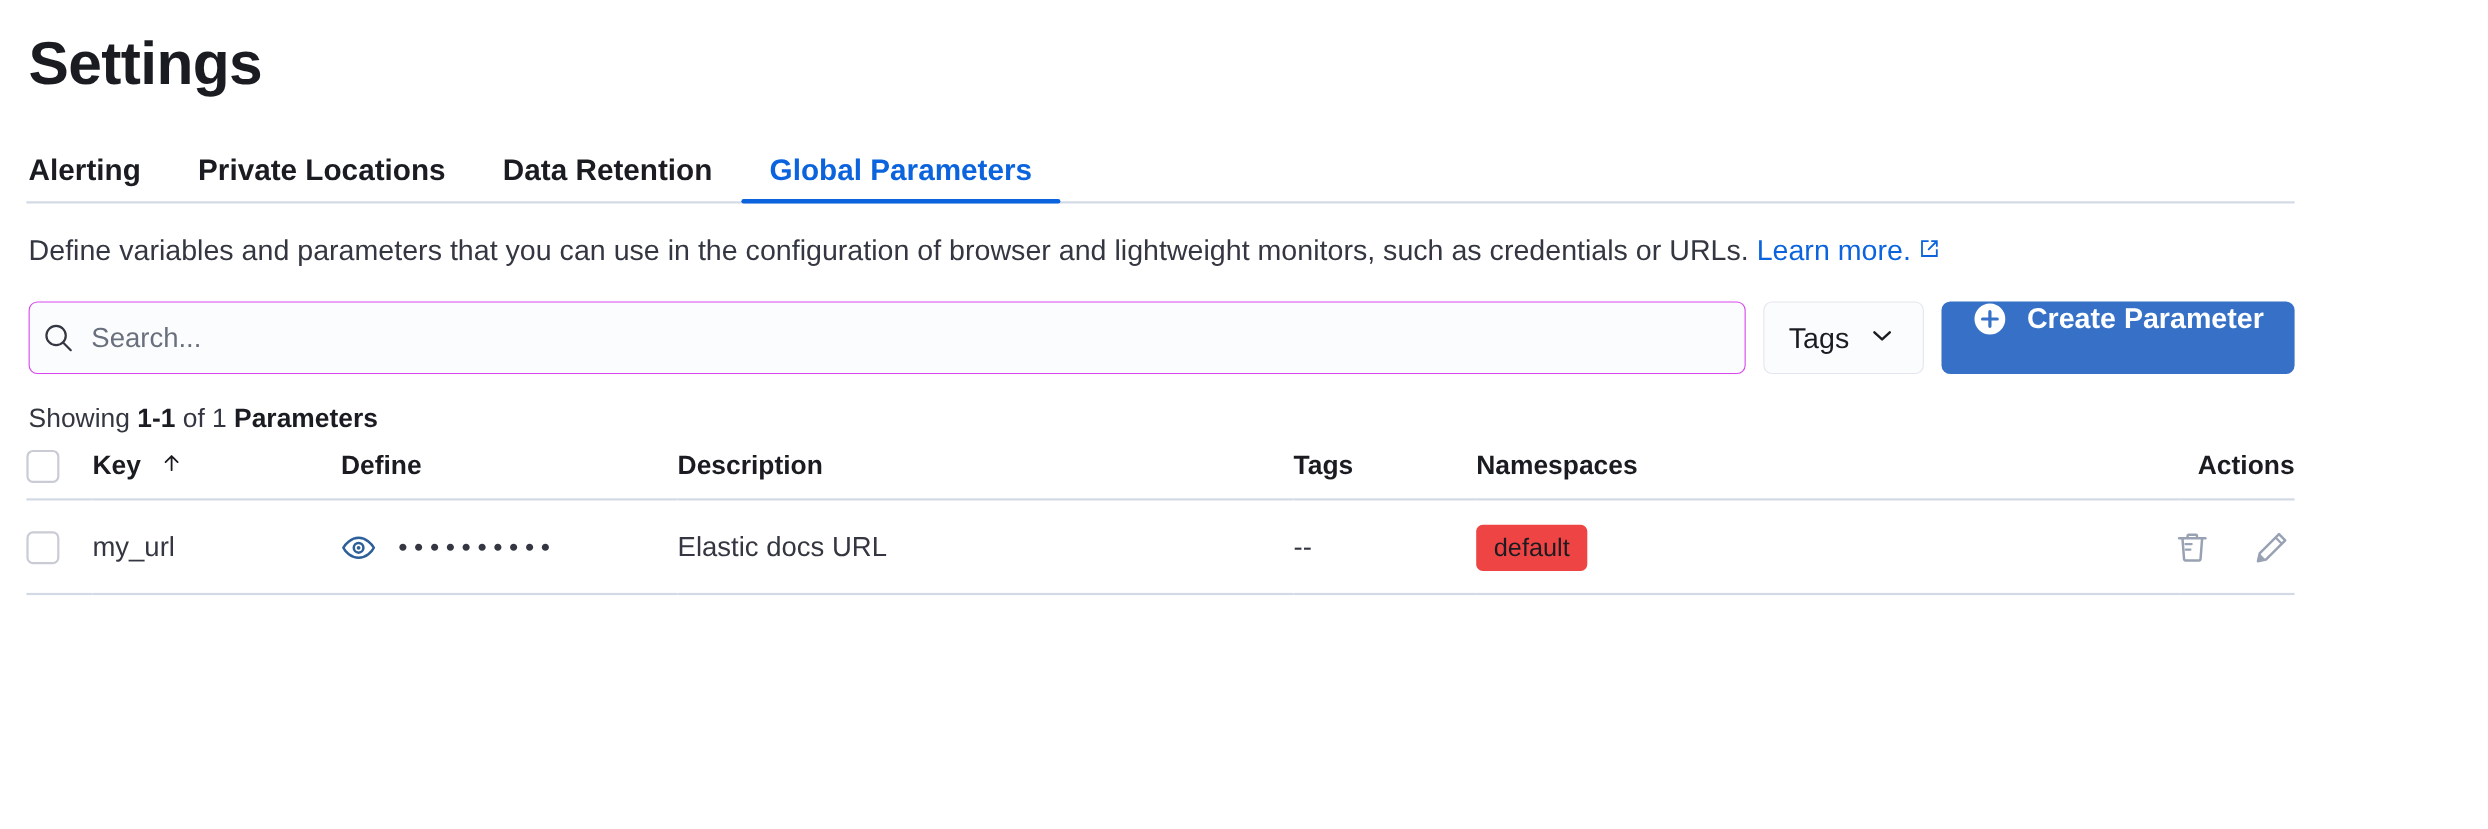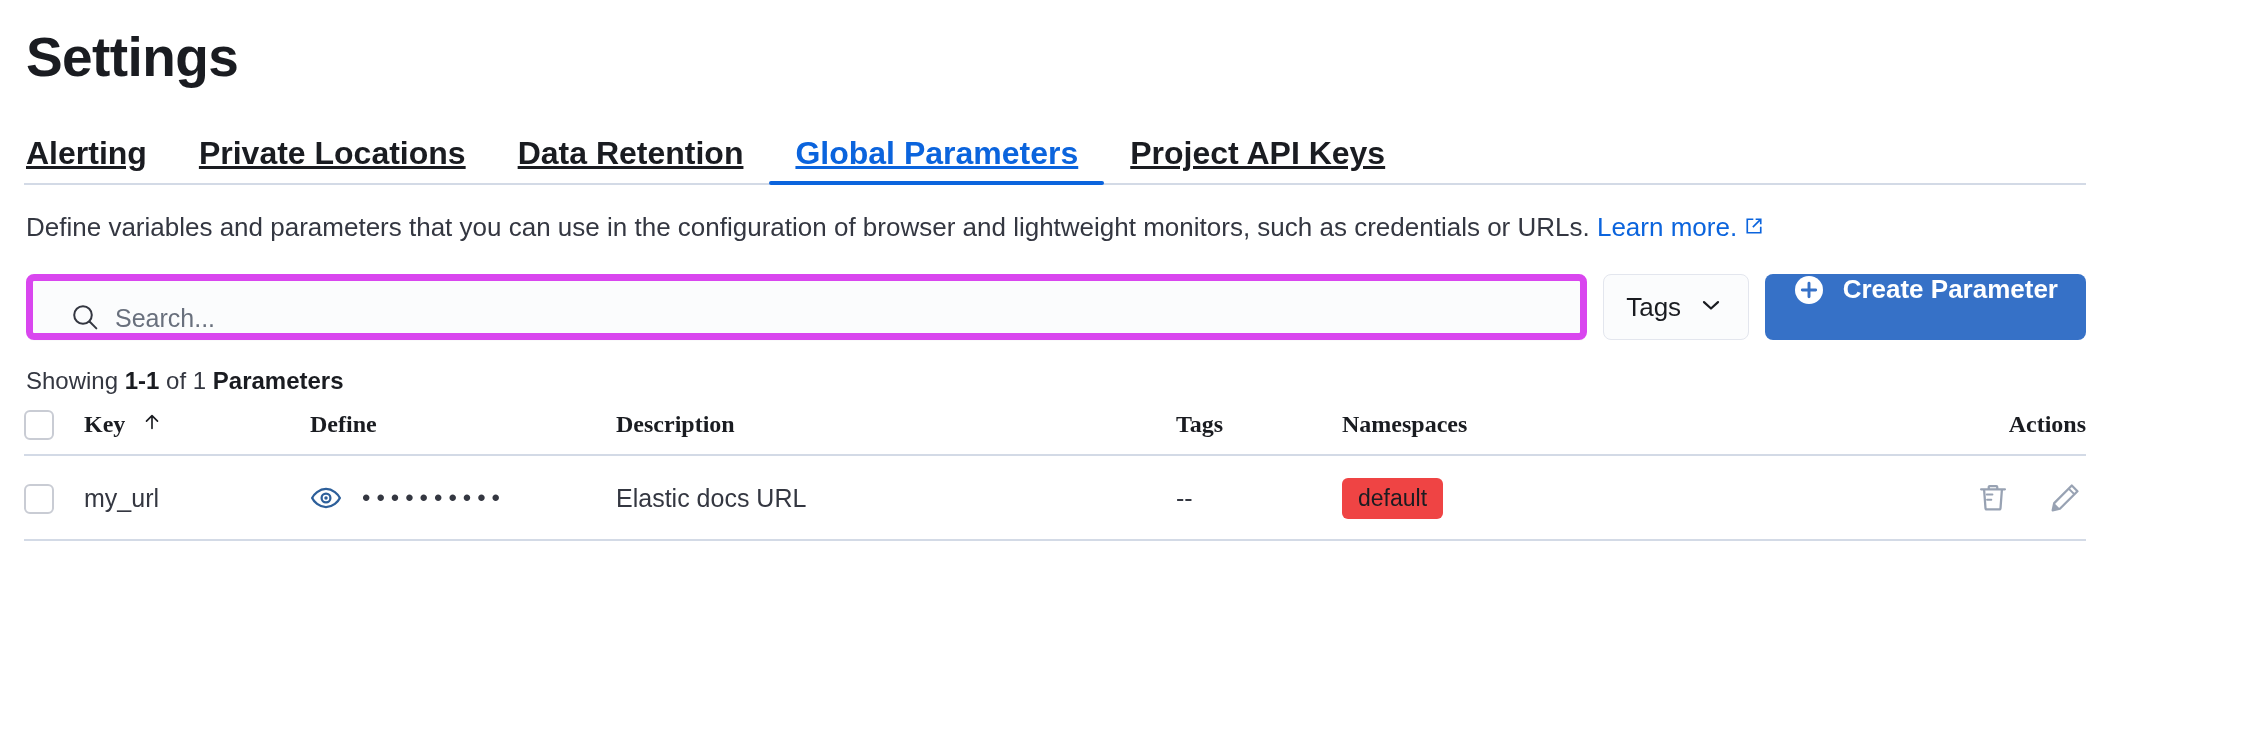--- a/index.html
+++ b/index.html
@@ -37,28 +37,27 @@
     margin-top: 42px;
     display: flex;
     align-items: flex-end;
     gap: 0px;
     border-bottom: 2px solid #d3dae6;
     height: 58px;
     padding-left: 2px;
   }
   .tab {
     position: relative;
-    font-size: 32px;
+    font-size: 27px;
     font-weight: 700;
     color: #1a1c21;
     padding: 0 26px 14px 26px;
     cursor: pointer;
     white-space: nowrap;
     line-height: 1;
-    text-decoration: underline;
   }
   .tab:first-child { padding-left: 0; }
   .tab.active { color: #0b64dd; }
   .tab.active::after {
     content: "";
     position: absolute;
     left: 0; right: 0; bottom: -2px;
     height: 4px;
     background: #0b64dd;
     border-radius: 2px;
@@ -90,25 +89,25 @@
     margin-top: 29px;
     display: flex;
     align-items: stretch;
     gap: 16px;
     padding-left: 2px;
   }
   .search-box {
     flex: 1 1 auto;
     height: 66px;
     background: #fbfcfd;
-    border: 7px solid #d946ef;
+    border: 1px solid #d946ef;
     border-radius: 8px;
     display: flex;
-    align-items: flex-end;
-    padding: 0 36px;
+    align-items: center;
+    padding: 0 10px;
     gap: 14px;
     box-shadow: 0 1px 0 rgba(16,24,40,0.02);
   }
   .search-box .magnifier { flex: 0 0 auto; display: flex; align-items: center; }
   .search-input {
     border: none;
     outline: none;
     background: transparent;
     font-family: "Liberation Sans", sans-serif;
     font-size: 25px;
@@ -175,21 +174,20 @@
     table-layout: fixed;
   }
   .table thead th {
     text-align: left;
     font-size: 24px;
     font-weight: 700;
     color: #1a1c21;
     padding: 0 0 14px 0;
     border-bottom: 2px solid #d3dae6;
     white-space: nowrap;
-    font-family: Liberation Serif, serif;
   }
   .table tbody td {
     font-size: 25px;
     color: #343741;
     padding: 22px 0 20px 0;
     border-bottom: 2px solid #d3dae6;
     vertical-align: middle;
   }
   .col-check { width: 60px; }
   .col-key { width: 226px; }
@@ -245,23 +243,20 @@
         <span>Alerting</span>
       </div>
       <div class="tab">
         <span>Private Locations</span>
       </div>
       <div class="tab">
         <span>Data Retention</span>
       </div>
       <div class="tab active">
         <span>Global Parameters</span>
-      </div>
-      <div class="tab">
-        <span>Project API Keys</span>
       </div>
     </div>
 
     <div class="description">
       <span>Define variables and parameters that you can use in the configuration of browser and lightweight monitors, such as credentials or URLs. </span><a class="link">Learn more.</a><span class="ext-icon"><svg width="22" height="22" viewBox="0 0 16 16" fill="none" xmlns="http://www.w3.org/2000/svg">
             <path d="M2.5 2.5h5v1.2H3.7v8.6h8.6V8.5h1.2v5h-11v-11z" fill="#0b64dd"></path>
             <path d="M9.2 2.5h4.3v4.3h-1.2V4.55L7.6 9.25l-.85-.85 4.7-4.7H9.2V2.5z" fill="#0b64dd"></path>
           </svg></span>
     </div>
 

